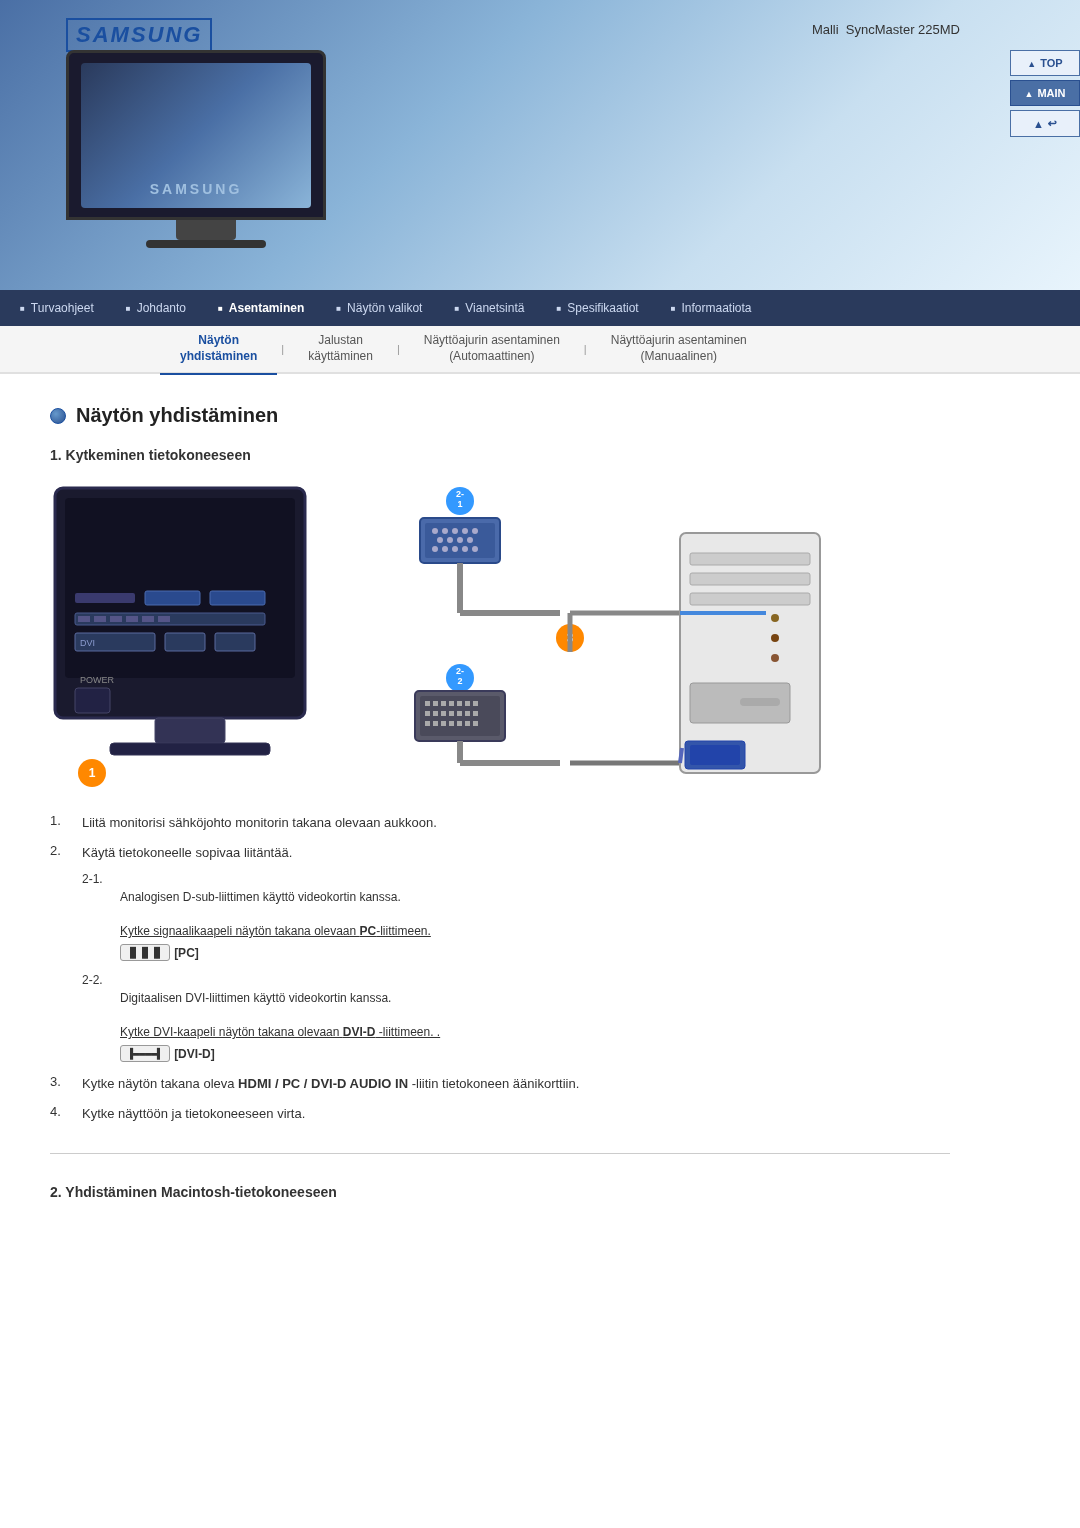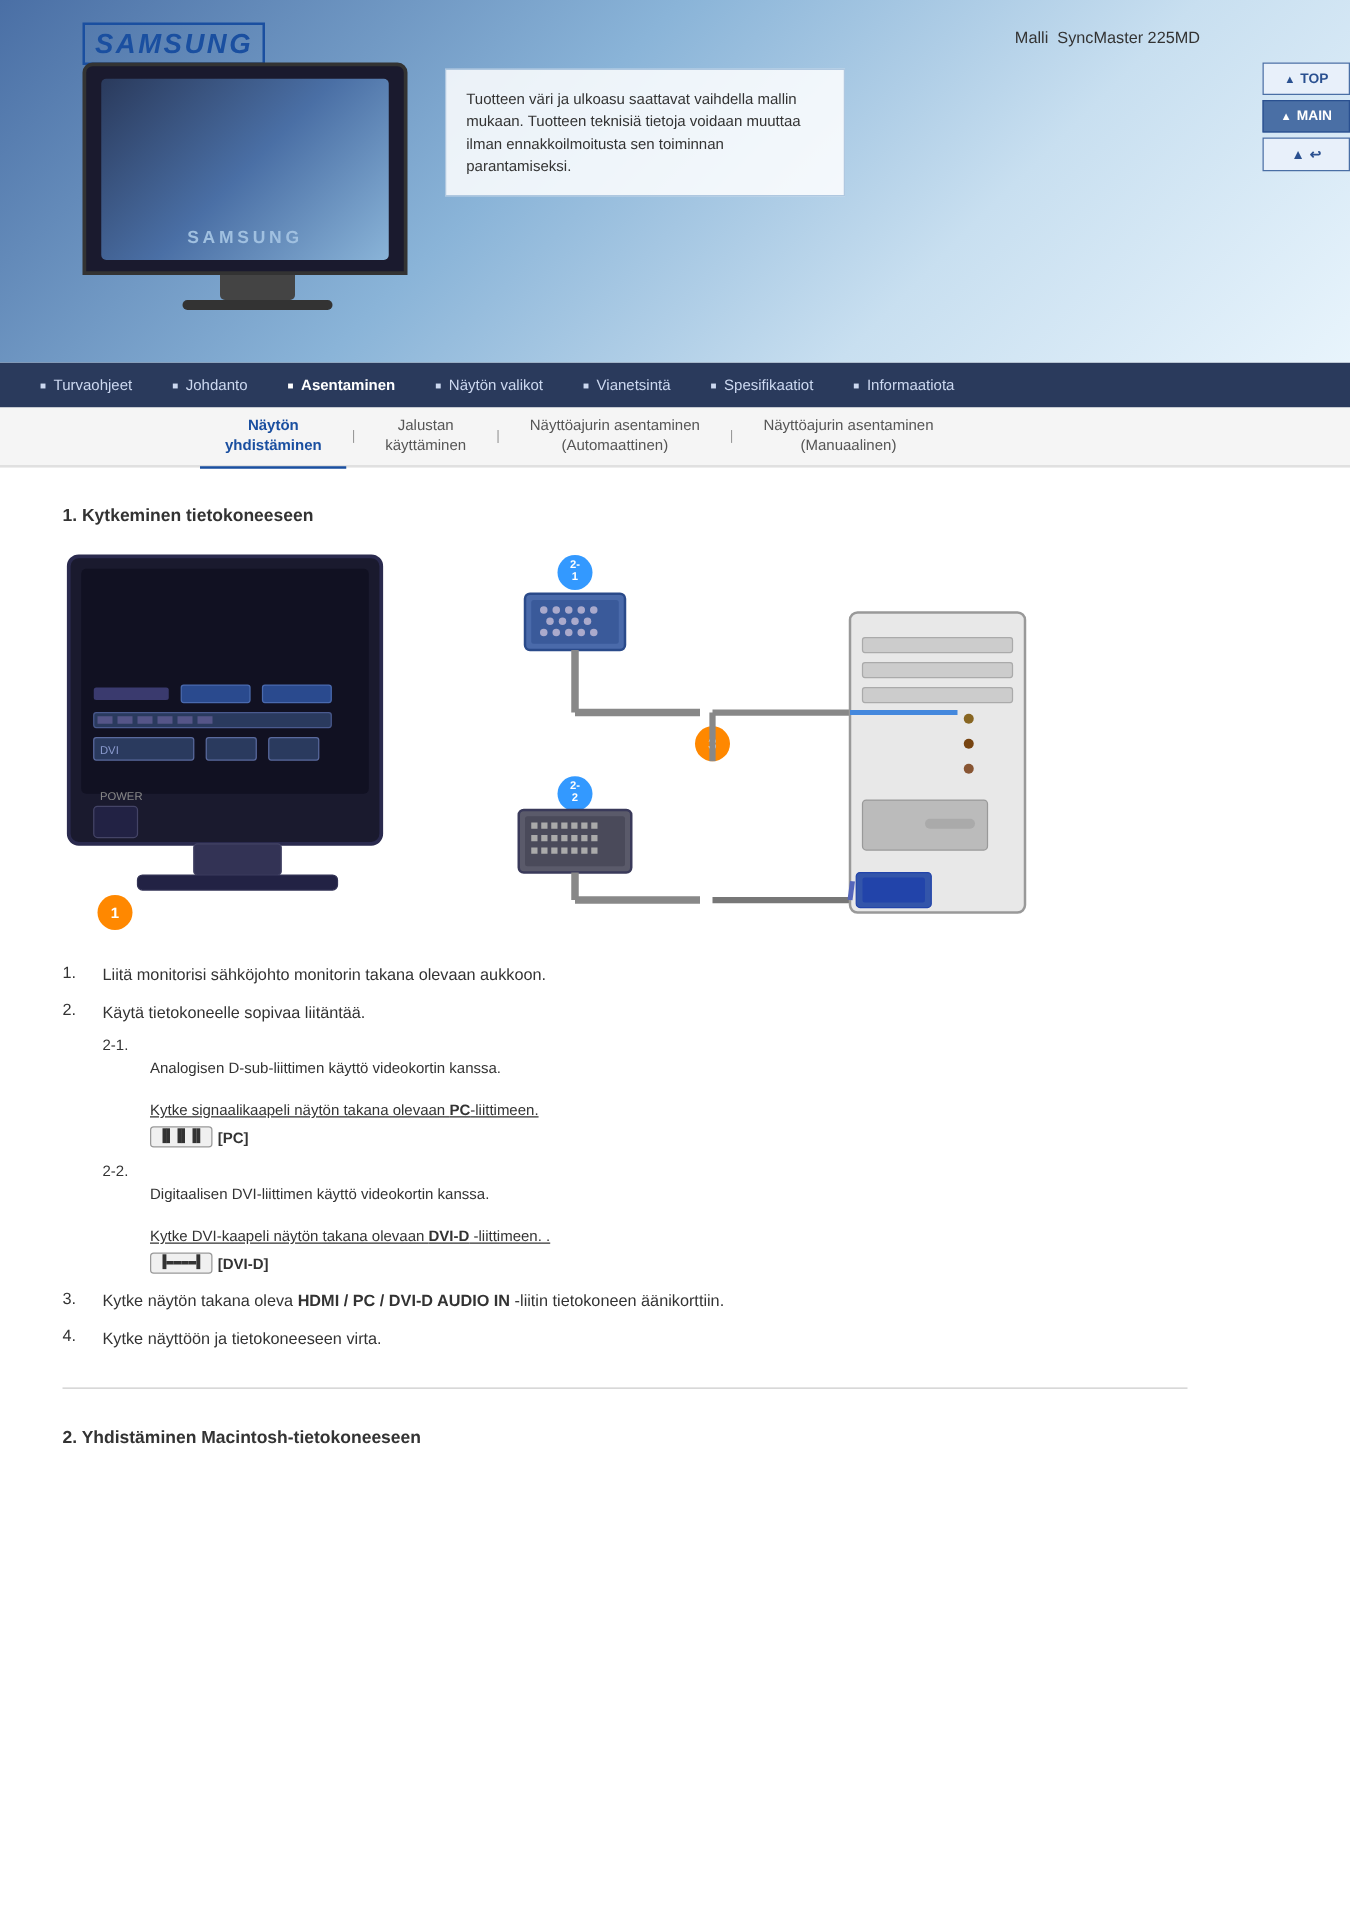--- a/index.html
+++ b/index.html
@@ -163,21 +163,21 @@
 
     .arrow-up::before { content: "▲"; font-size: 9px; }
     .arrow-up-white::before { content: "▲"; font-size: 9px; color: #fff; }
 
     
     .nav-bar {
       background: #2a3a5c;
       display: flex;
       align-items: stretch;
       height: 36px;
-      padding: 0 16px;
+      padding: 0 4px;
     }
 
     .nav-item {
       color: #ccd8f0;
       font-size: 12px;
       padding: 0 16px;
       display: flex;
       align-items: center;
       gap: 6px;
       cursor: pointer;
@@ -394,23 +394,20 @@
 
     <div class="monitor-illustration">
       <div class="monitor-body">
         <div class="monitor-screen"></div>
         <div class="monitor-samsung-label">SAMSUNG</div>
       </div>
       <div class="monitor-stand"></div>
       <div class="monitor-base"></div>
     </div>
 
-    <div class="hero-info-box">
-      <span>Tuotteen väri ja ulkoasu saattavat vaihdella mallin mukaan. Tuotteen teknisiä tietoja voidaan muuttaa ilman ennakkoilmoitusta sen toiminnan parantamiseksi.</span>
-    </div>
 
     <div class="side-nav">
       <div class="side-nav-btn btn-top">
         <span class="arrow-up"></span>
         <span>TOP</span>
       </div>
       <div class="side-nav-btn btn-main">
         <span class="arrow-up-white"></span>
         <span>MAIN</span>
       </div>
@@ -459,20 +456,24 @@
     <span>Näyttöajurin asentaminen<br>(Automaattinen)</span>
   </div>
   <span class="breadcrumb-separator">|</span>
   <div class="breadcrumb-tab">
     <span>Näyttöajurin asentaminen<br>(Manuaalinen)</span>
   </div>
 </div>
 
 <div class="main-content">
 
+  <div class="section-heading">
+    <div class="section-dot"></div>
+    <h1 class="section-title">Näytön yhdistäminen</h1>
+  </div>
 
   <h2 class="subsection-title">1. Kytkeminen tietokoneeseen</h2>
 
   <div class="back-illustration">
 
     <div class="back-monitor-wrap">
       <svg width="280" height="310" viewBox="0 0 280 310">
 
         <rect x="5" y="5" width="250" height="230" rx="8" ry="8" fill="#1a1a2e" stroke="#2a2a4e" stroke-width="3"></rect>
 

